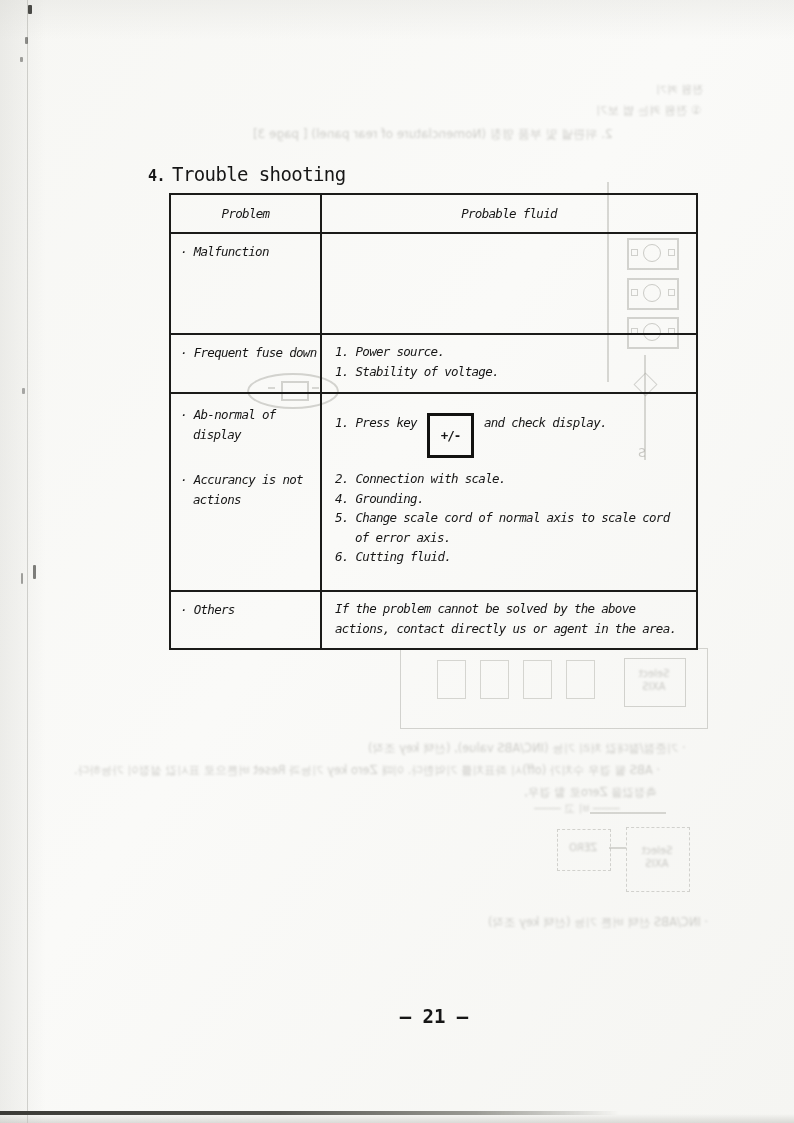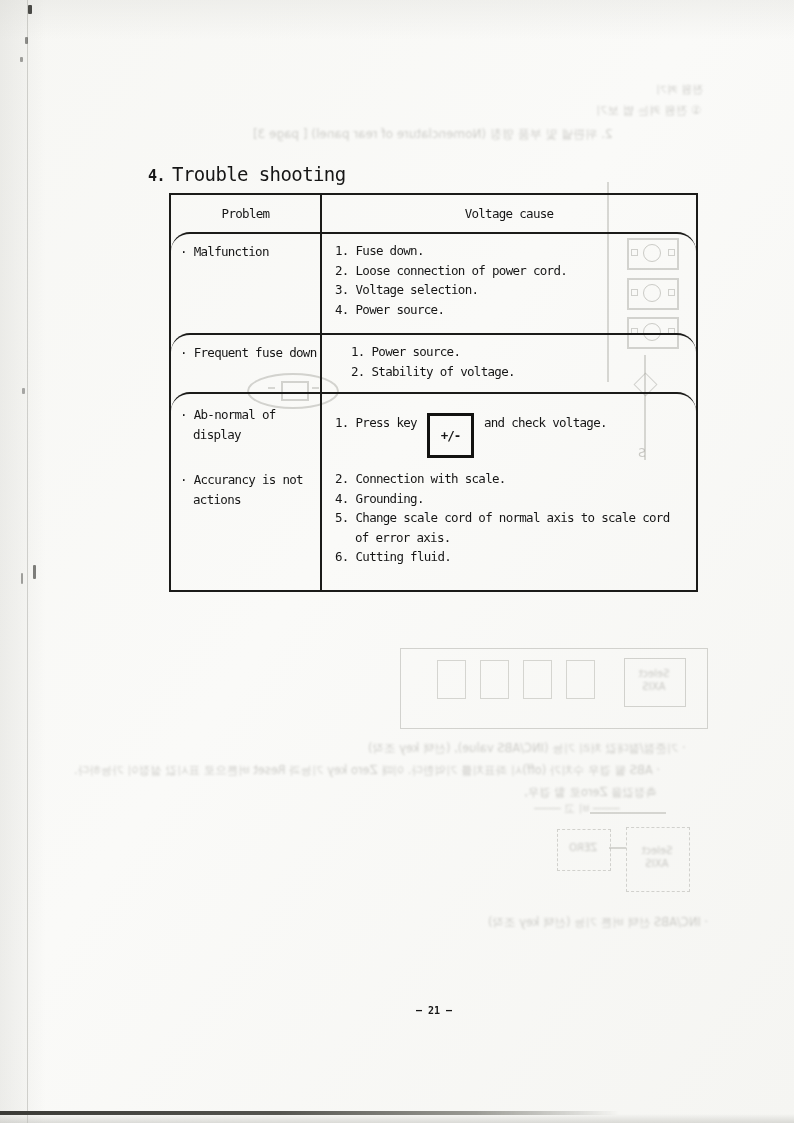--- a/index.html
+++ b/index.html
@@ -42,40 +42,40 @@
     line-height:13px; text-align:center; }
 
   
   .heading { position:absolute; left:148px; top:163px; display:flex; align-items:baseline; }
   .heading .num { font-size:15px; font-weight:bold; letter-spacing:-.5px; }
   .heading .txt { font-size:19px; letter-spacing:-.6px; margin-left:7px; }
 
   .tbl { position:absolute; left:169px; top:193px; width:529px;
     border:2px solid #1b1b19; box-sizing:border-box; }
   .trow { display:flex; box-sizing:border-box; }
-  .trow + .trow { border-top:2px solid #1b1b19;border-radius:19px; }
+  .trow + .trow { border-top:2px solid #1b1b19; }
   .pcell { width:151px; box-sizing:border-box; border-right:2px solid #1b1b19;
     padding:8px 2px 0 9px; }
   .ccell { flex:1; box-sizing:border-box; padding:7px 2px 0 13px; }
   .hdr { height:37px; }
   .hdr .pcell, .hdr .ccell { display:flex; align-items:center; justify-content:center; padding:0; }
-  .ln { white-space:nowrap; font-size:12.5px; letter-spacing:-.7px; line-height:19.6px; }
+  .ln { white-space:nowrap; font-size:12.5px; letter-spacing:-.7px; line-height:19.6px;font-style:italic; }
   .ln.cont { padding-left:20px; }
   .wrap2 { padding-left:13px; }
   .grp-b { margin-top:26px; }
 
   .presskey { display:flex; align-items:flex-start; margin-top:12px; }
   .presskey .ln { margin:0; }
   .keybox { width:41px; height:39px; border:3px solid #121210; margin:0 10px;
     display:flex; align-items:center; justify-content:center;
     font-size:12.5px; font-weight:bold; letter-spacing:-1px; flex:0 0 auto; }
   .causes-after { margin-top:11px; }
 
   .pageno { position:absolute; left:0; width:794px; top:1005px; text-align:center;
-    font-size:10px; font-weight:bold; letter-spacing:0; text-indent:74px; }
+    font-size:19px; font-weight:bold; letter-spacing:0; text-indent:74px; }
 </style>
 </head>
 <body>
 
 <div class="page">
 
   <div class="ghost">
 
     <div class="g-txt" style="left:656px; top:82px; font-size:11px;">전원 켜기</div>
     <div class="g-txt" style="left:596px; top:103px; font-size:11.5px;">① 전원 켜는 법 보기</div>
@@ -150,69 +150,72 @@
     <span class="txt">Trouble shooting</span>
   </div>
 
   <div class="tbl">
 
     <div class="trow hdr">
       <div class="pcell">
         <span class="ln">Problem</span>
       </div>
       <div class="ccell">
-        <span class="ln">Voltage cause</span>
+        <span class="ln">Probable fluid</span>
       </div>
     </div>
 
     <div class="trow" style="height:101px;">
       <div class="pcell">
         <div class="ln">· Malfunction</div>
       </div>
-      <div class="ccell">
-        <div class="ln">1. Fuse down.</div>
-        <div class="ln">2. Loose connection of power cord.</div>
-        <div class="ln">3. Voltage selection.</div>
-        <div class="ln">4. Power source.</div>
-      </div>
-    </div>
-
-    <div class="trow" style="height:59px;gap:16px;">
+    </div>
+
+    <div class="trow" style="height:59px;">
       <div class="pcell">
         <div class="ln">· Frequent fuse down</div>
       </div>
       <div class="ccell">
         <div class="ln">1. Power source.</div>
-        <div class="ln">2. Stability of voltage.</div>
+        <div class="ln">1. Stability of voltage.</div>
       </div>
     </div>
 
     <div class="trow" style="height:198px;">
       <div class="pcell" style="padding-top:11px;">
         <div class="ln">· Ab-normal of</div>
         <div class="ln wrap2">display</div>
         <div class="grp-b">
           <div class="ln">· Accurancy is not</div>
           <div class="ln wrap2">actions</div>
         </div>
       </div>
       <div class="ccell">
         <div class="presskey">
           <span class="ln">1. Press key</span>
           <span class="keybox">+/-</span>
-          <span class="ln">and check voltage.</span>
+          <span class="ln">and check display.</span>
         </div>
         <div class="causes-after">
           <div class="ln">2. Connection with scale.</div>
           <div class="ln">4. Grounding.</div>
           <div class="ln">5. Change scale cord of normal axis to scale cord</div>
           <div class="ln cont">of error axis.</div>
           <div class="ln">6. Cutting fluid.</div>
         </div>
       </div>
     </div>
 
+    <div class="trow" style="height:58px;">
+      <div class="pcell">
+        <div class="ln">· Others</div>
+      </div>
+      <div class="ccell">
+        <div class="ln">If the problem cannot be solved by the above</div>
+        <div class="ln">actions, contact directly us or agent in the area.</div>
+      </div>
+    </div>
 
   </div>
 
   <div class="pageno" style="text-indent:74px;">— 21 —</div>
 
 </div>
 
 </body></html>

